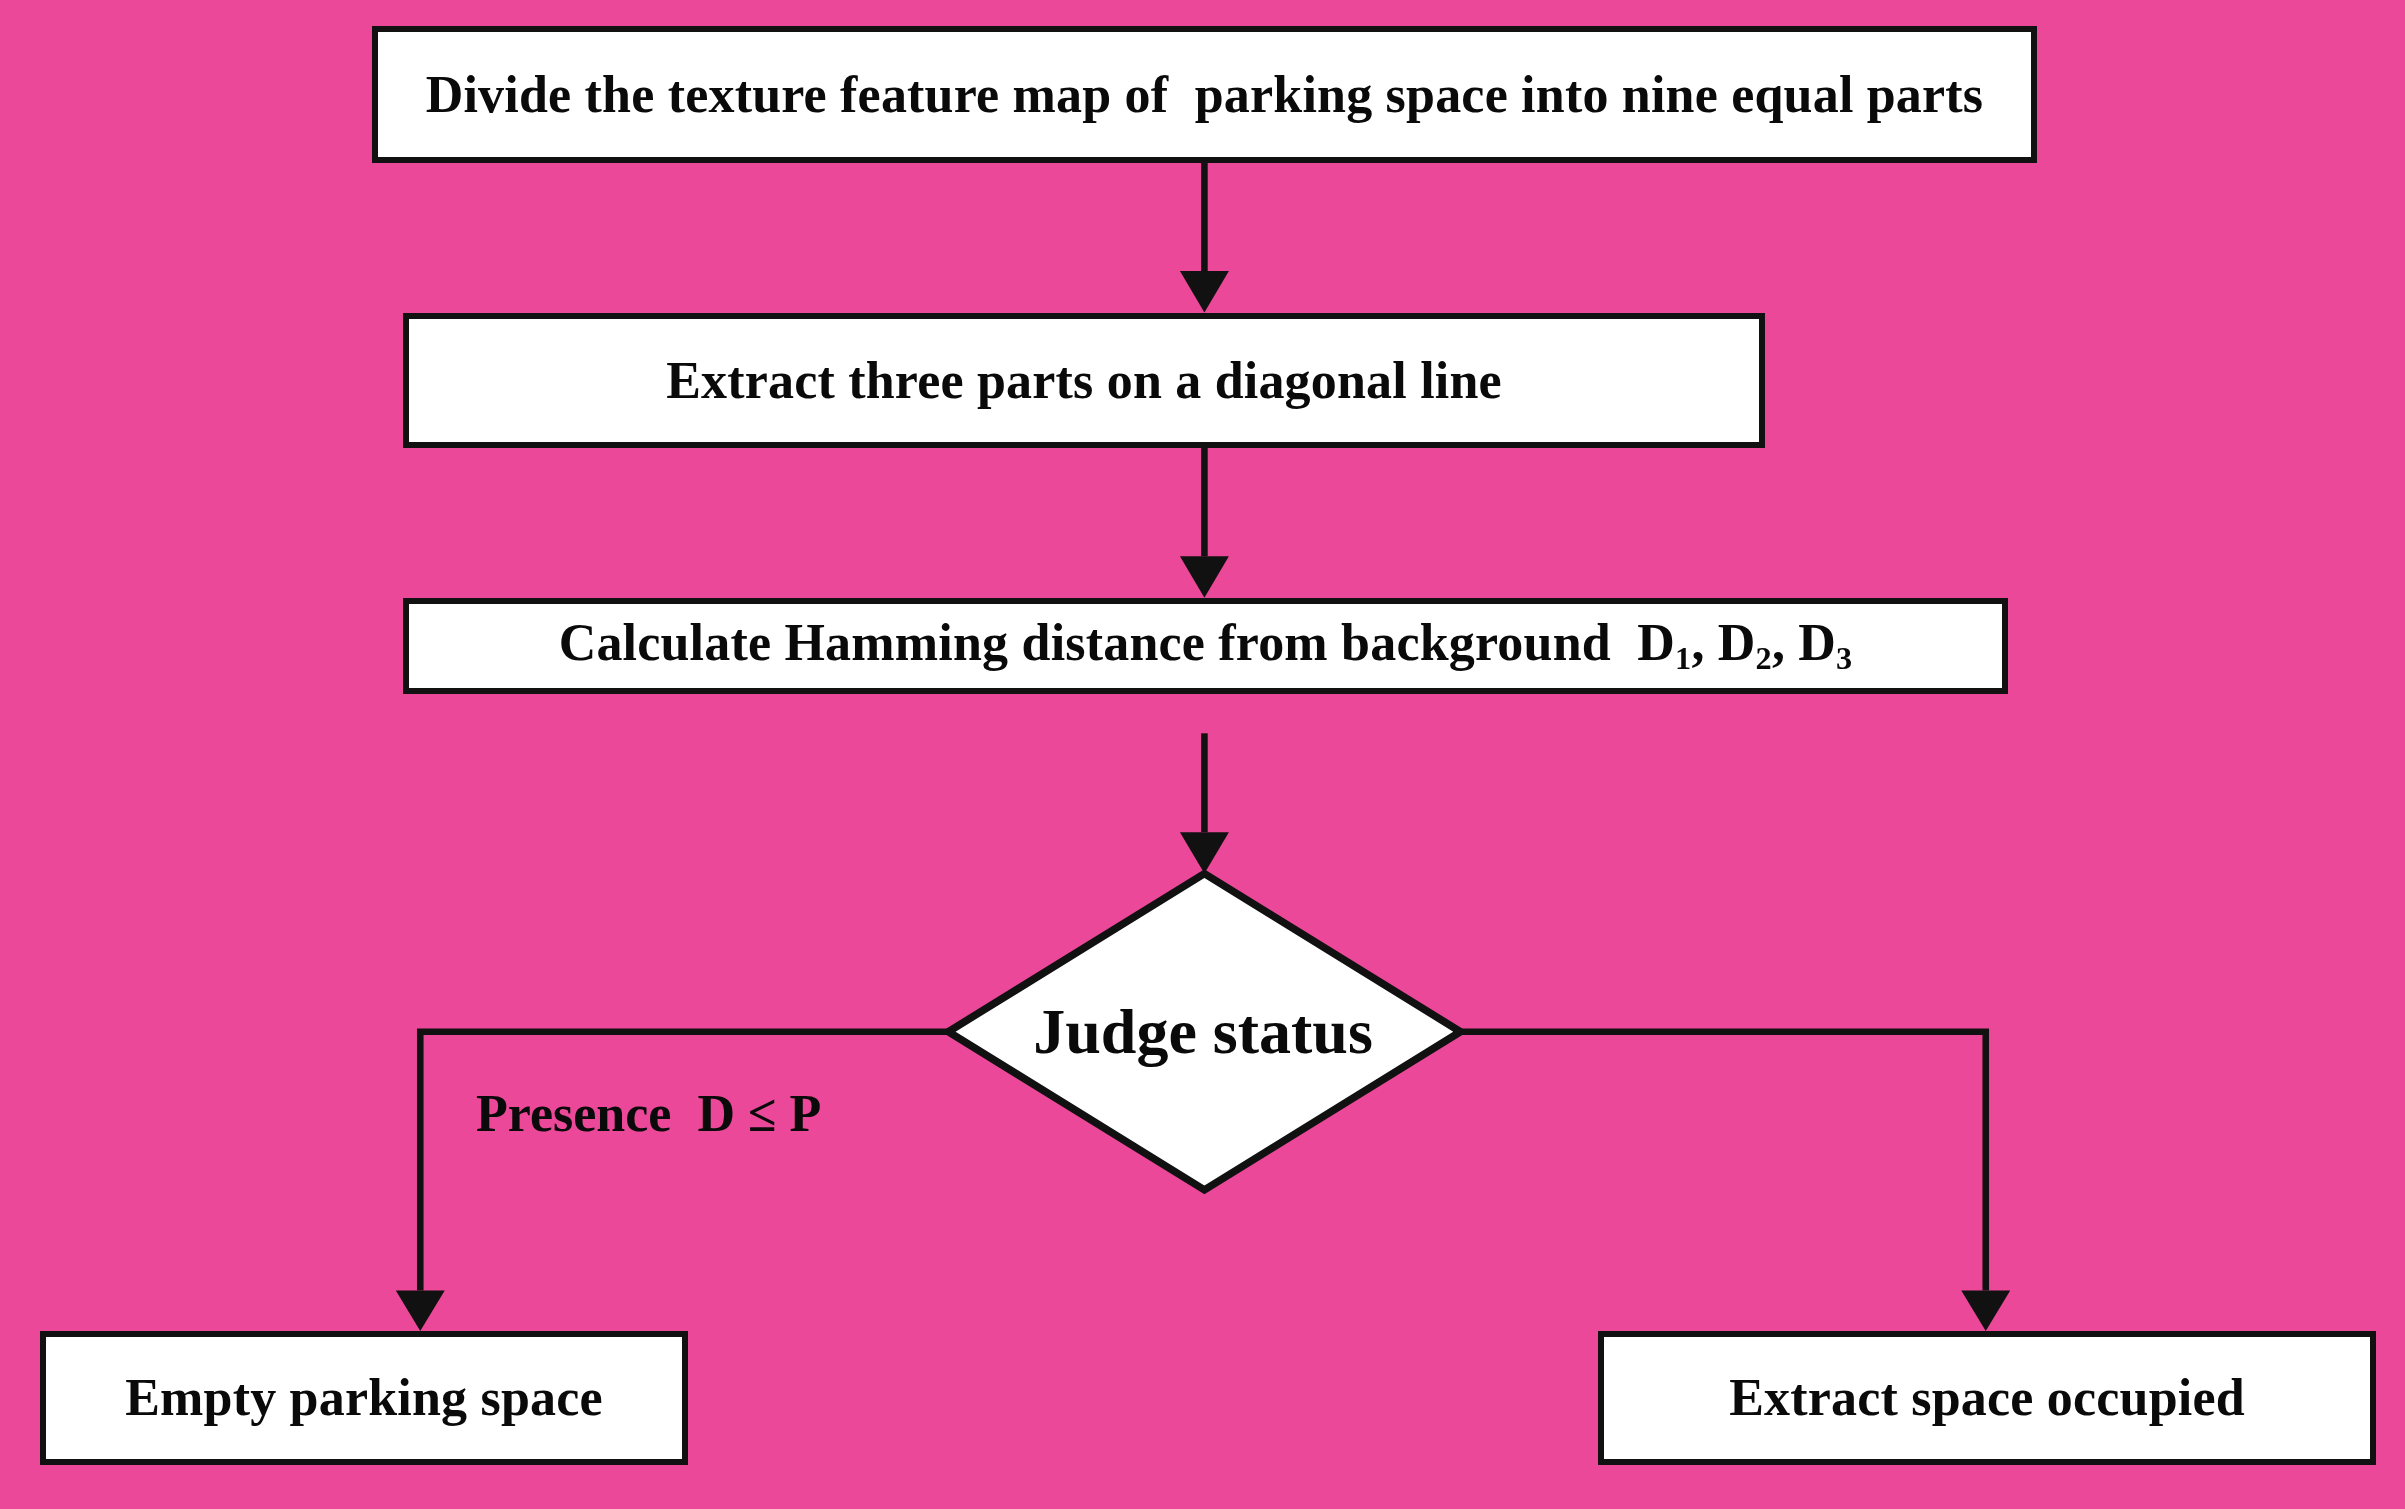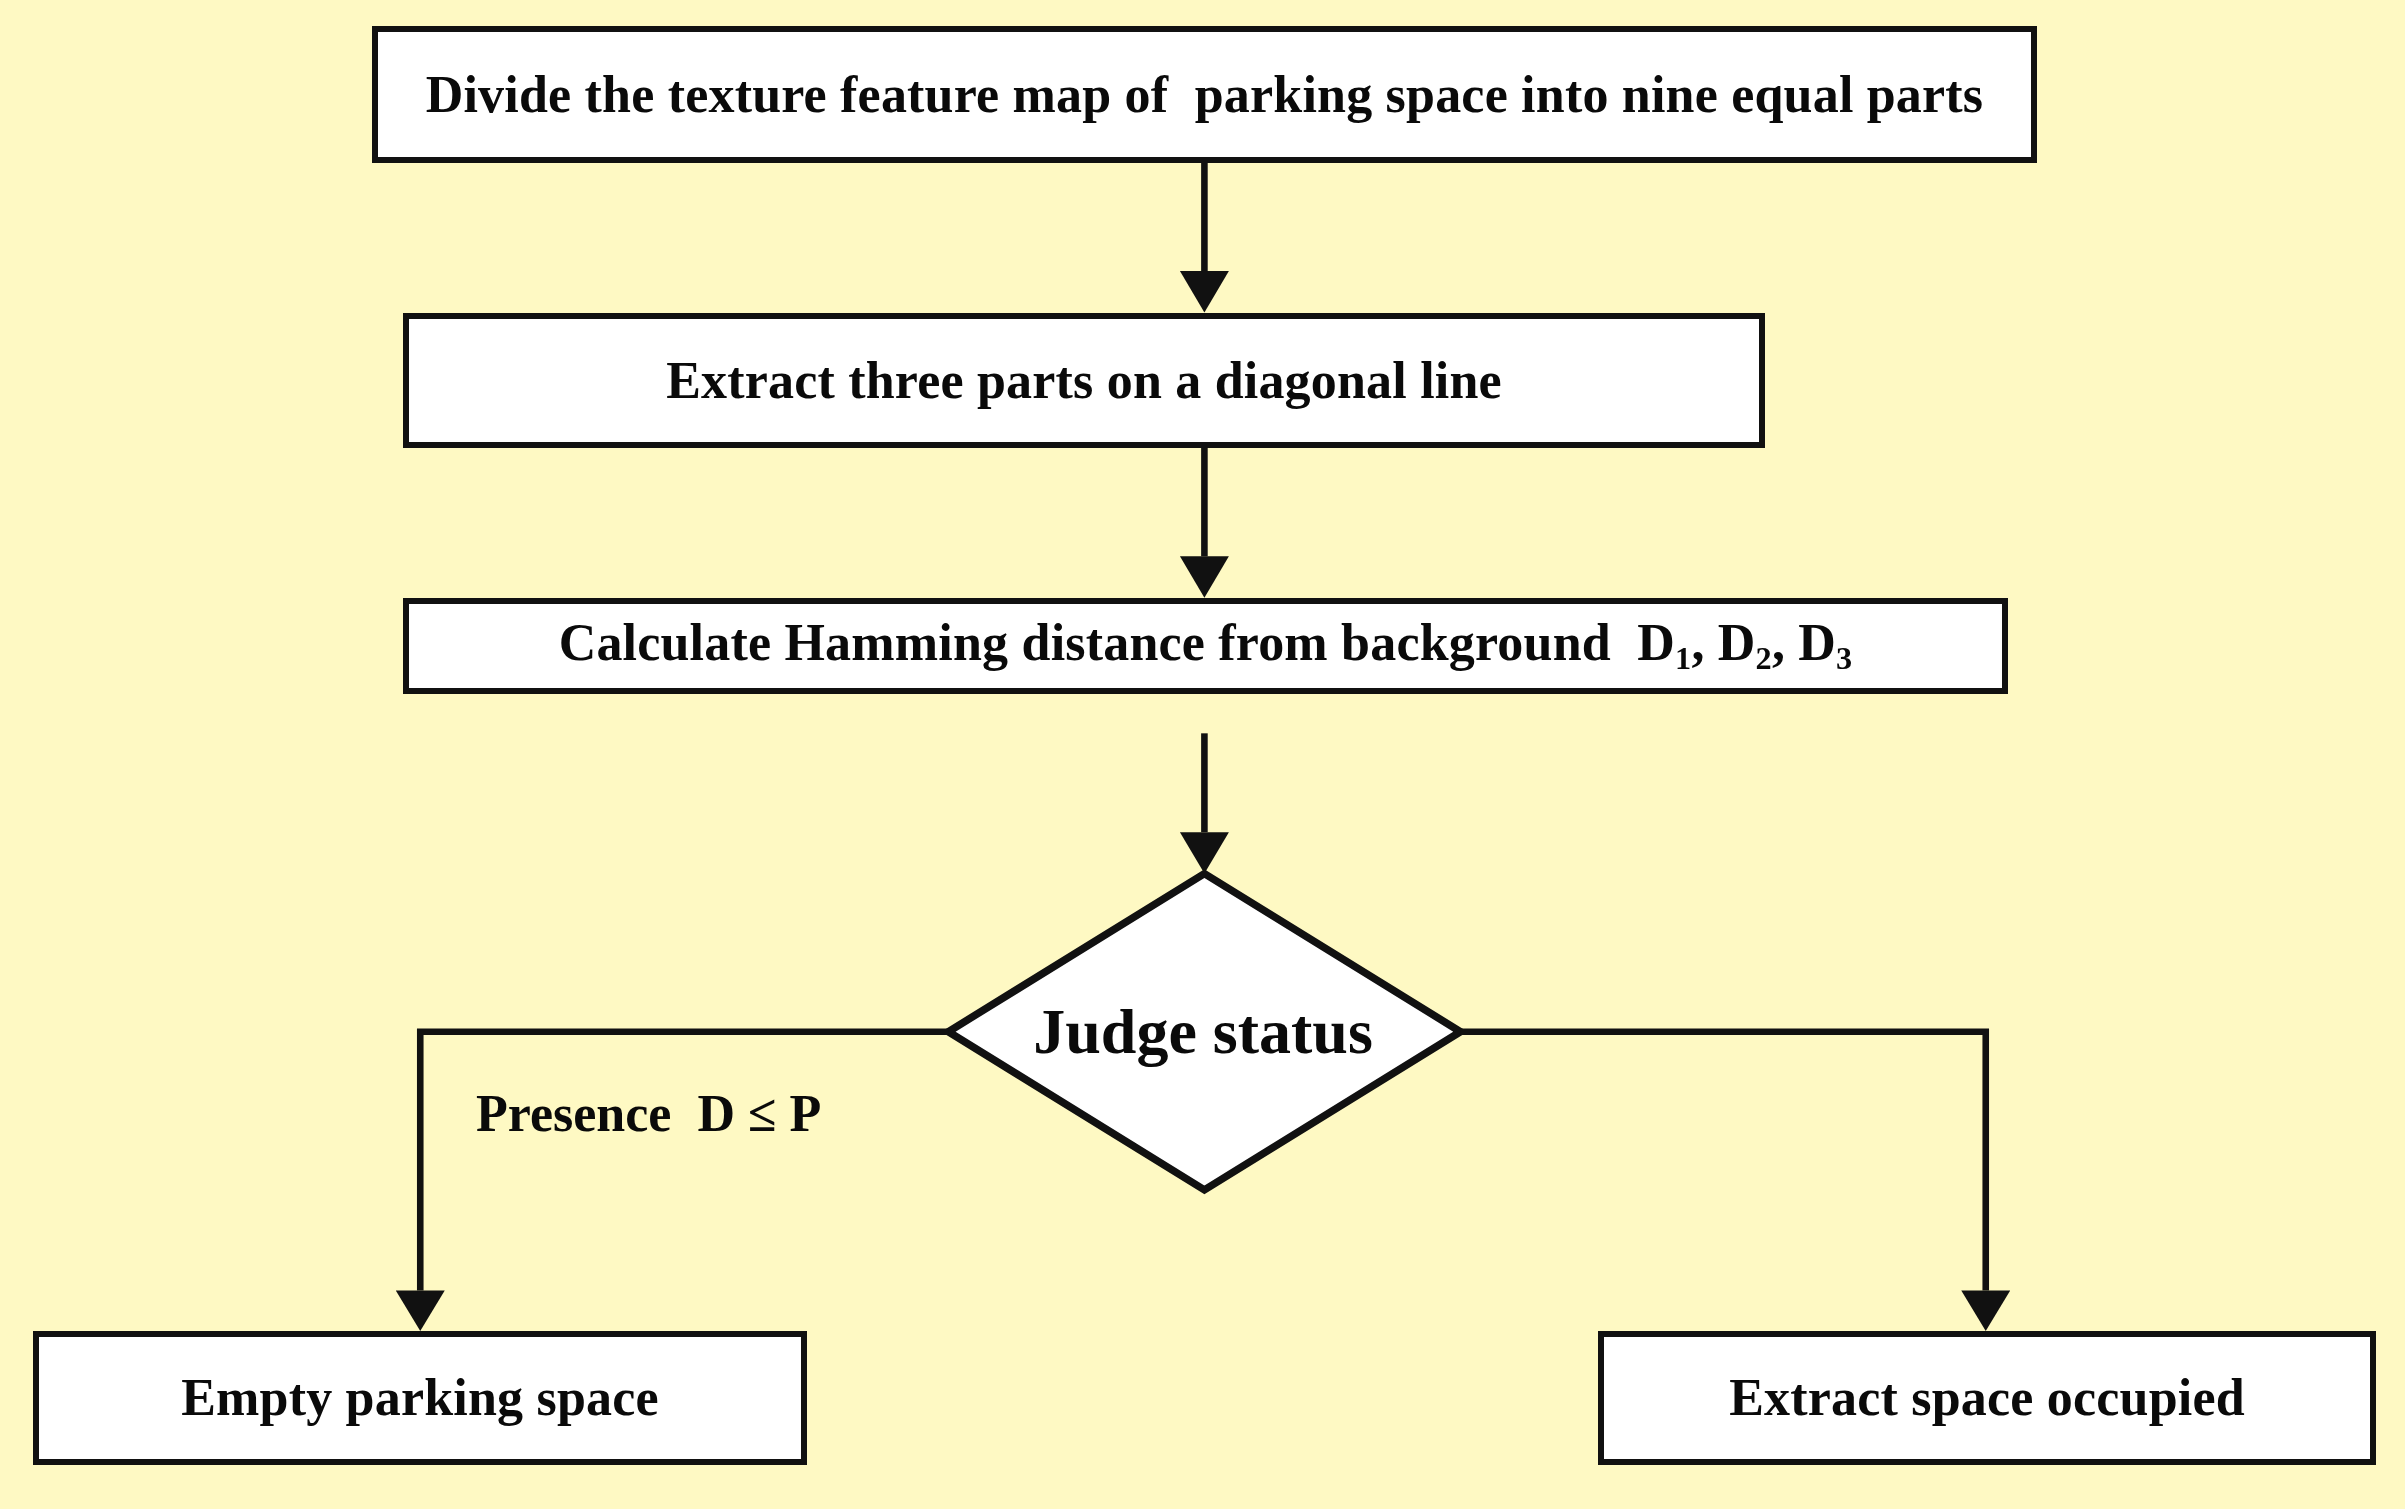--- a/index.html
+++ b/index.html
@@ -8,21 +8,21 @@
     padding: 0;
     background: #ffffff;
   }
   body {
     font-family: "Liberation Serif", "DejaVu Serif", serif;
   }
   #canvas {
     position: relative;
     width: 2406px;
     height: 1509px;
-    background: #fef9c3;
+    background: #ec4899;
     overflow: hidden;
   }
   #flow-svg {
     position: absolute;
     left: 0;
     top: 0;
     width: 2406px;
     height: 1509px;
   }
   .node-box {
@@ -46,21 +46,21 @@
   }
   .node-label sub {
     font-size: 0.62em;
     vertical-align: -0.28em;
     font-weight: bold;
   }
   
   #box-divide   { left: 372px;  top: 26px;   width: 1665px; height: 137px; }
   #box-extract  { left: 403px;  top: 313px;  width: 1362px; height: 135px; }
   #box-hamming  { left: 403px;  top: 598px;  width: 1605px; height: 96px; }
-  #box-empty    { left: 33px;   top: 1331px; width: 774px;  height: 134px; }
+  #box-empty    { left: 40px;   top: 1331px; width: 648px;  height: 134px; }
   #box-occupied { left: 1598px; top: 1331px; width: 778px;  height: 134px; }
 
   .decision-wrap {
     position: absolute;
     left: 946px;
     top: 871px;
     width: 514px;
     height: 322px;
   }
   .decision-label {

